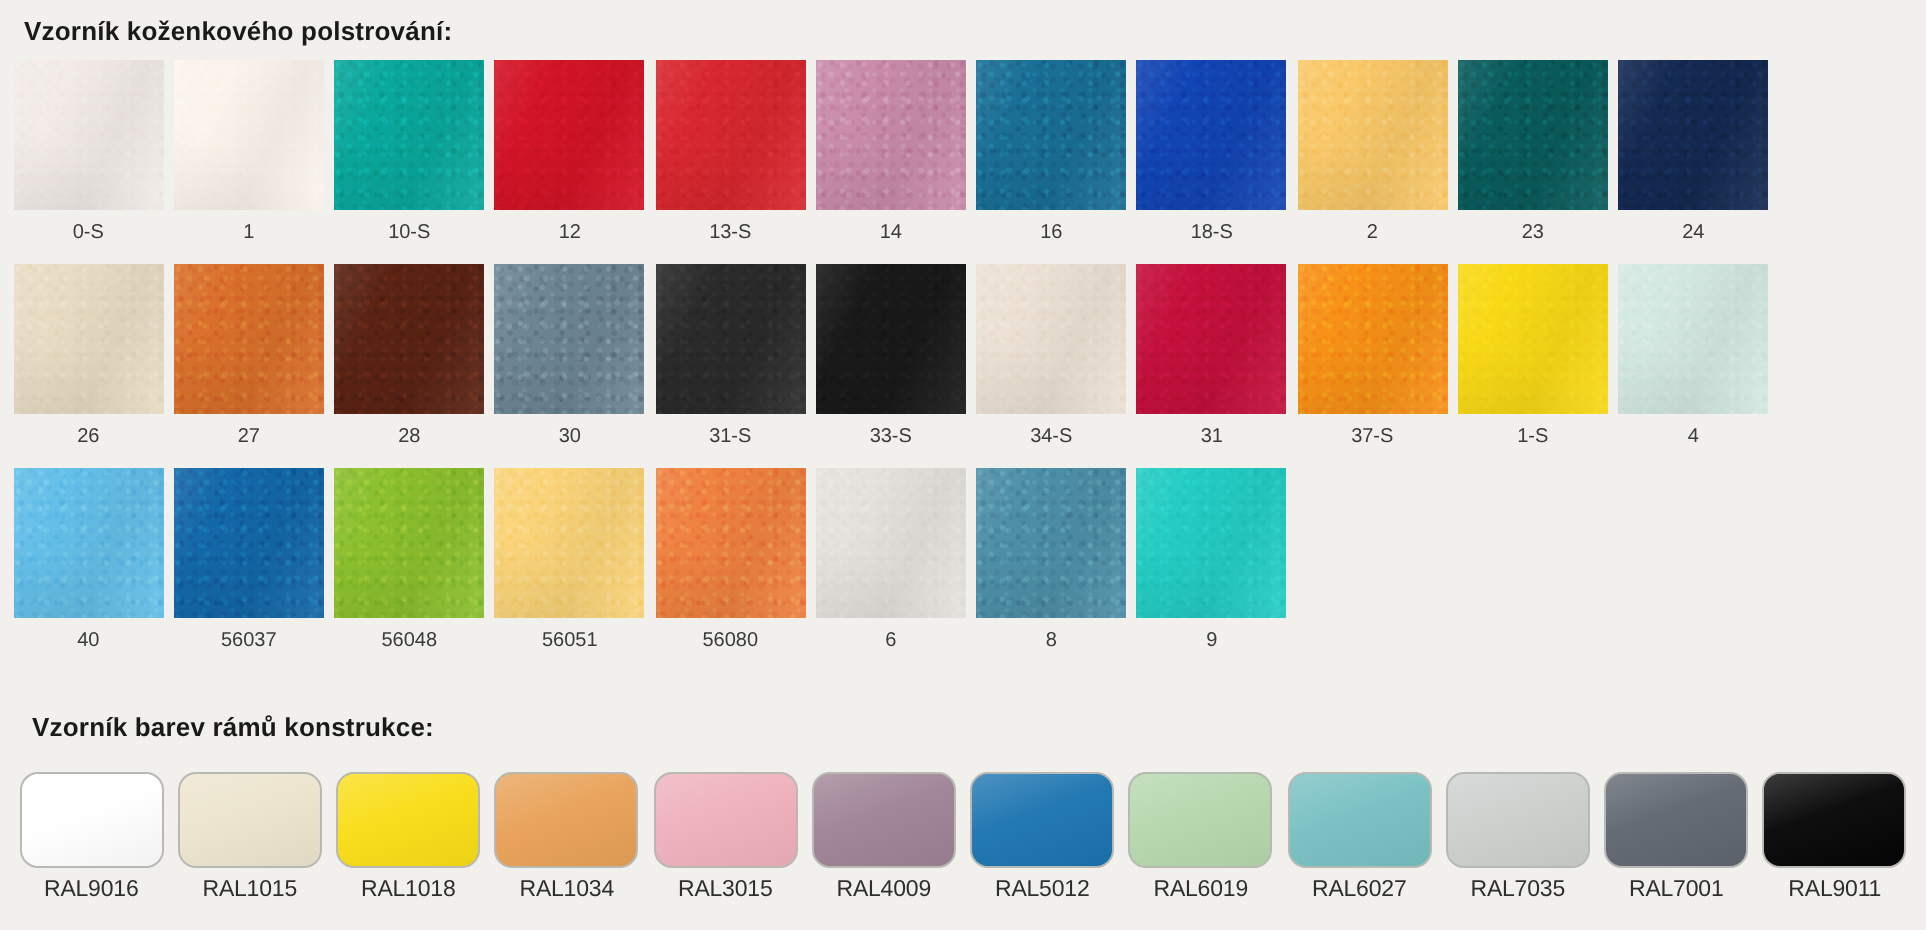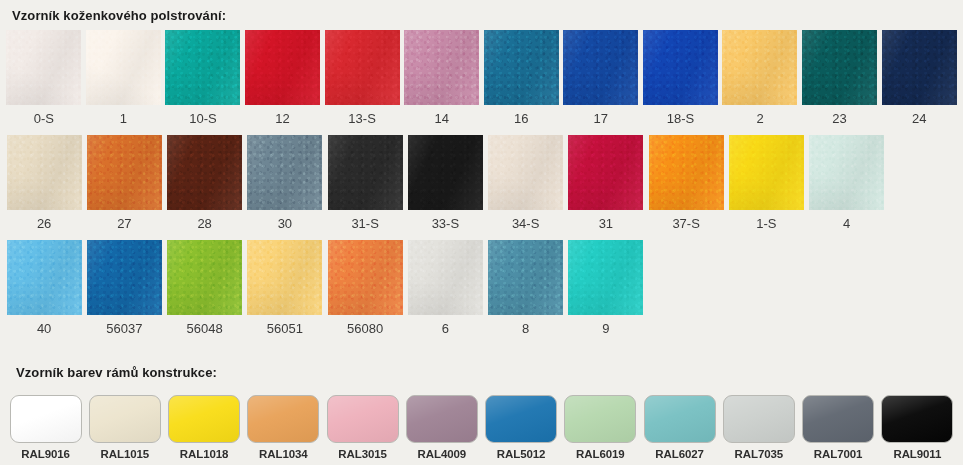--- a/index.html
+++ b/index.html
@@ -57,31 +57,31 @@
     pointer-events:none;
   }
   .swatch::before{
     content:"";position:absolute;inset:0;
     background-image:
       linear-gradient(115deg, rgba(255,255,255,.10) 0%, rgba(255,255,255,0) 28%, rgba(0,0,0,.05) 62%, rgba(255,255,255,.07) 100%),
       linear-gradient(25deg, rgba(0,0,0,.05) 0%, rgba(255,255,255,0) 40%);
     pointer-events:none;z-index:1;
   }
   .swatch-label{
-    font-size:13px;color:#3b3b3b;
+    font-size:10px;color:#3b3b3b;
     line-height:1;
     padding:7px 0 10px 0;
     text-align:right;white-space:nowrap;
   }
 
   
   .ral-row{
     display:flex;
     padding:0 6px;
-    box-sizing:border-box;width:963px;font-weight:bold;
+    box-sizing:border-box;width:963px;
   }
   .ral-cell{
     width:79.25px;
     box-sizing:border-box;
     display:flex;flex-direction:column;align-items:center;
   }
   .ral-chip{
     width:72px;height:48px;
     border-radius:9px;
     border:1px solid #b9b9b4;
@@ -132,24 +132,20 @@
         </div>
         <div class="swatch-cell">
           <div class="swatch" style="background-color: rgb(201, 140, 170);"></div>
           <div class="swatch-label">14</div>
         </div>
         <div class="swatch-cell">
           <div class="swatch" style="background-color: rgb(26, 111, 150);"></div>
           <div class="swatch-label">16</div>
         </div>
         <div class="swatch-cell">
-          <div class="swatch" style="background-color: rgb(20, 73, 163);"></div>
-          <div class="swatch-label">17</div>
-        </div>
-        <div class="swatch-cell">
           <div class="swatch" style="background-color: rgb(18, 69, 180);"></div>
           <div class="swatch-label">18-S</div>
         </div>
         <div class="swatch-cell">
           <div class="swatch" style="background-color: rgb(249, 201, 106);"></div>
           <div class="swatch-label">2</div>
         </div>
         <div class="swatch-cell">
           <div class="swatch" style="background-color: rgb(10, 92, 92);"></div>
           <div class="swatch-label">23</div>

